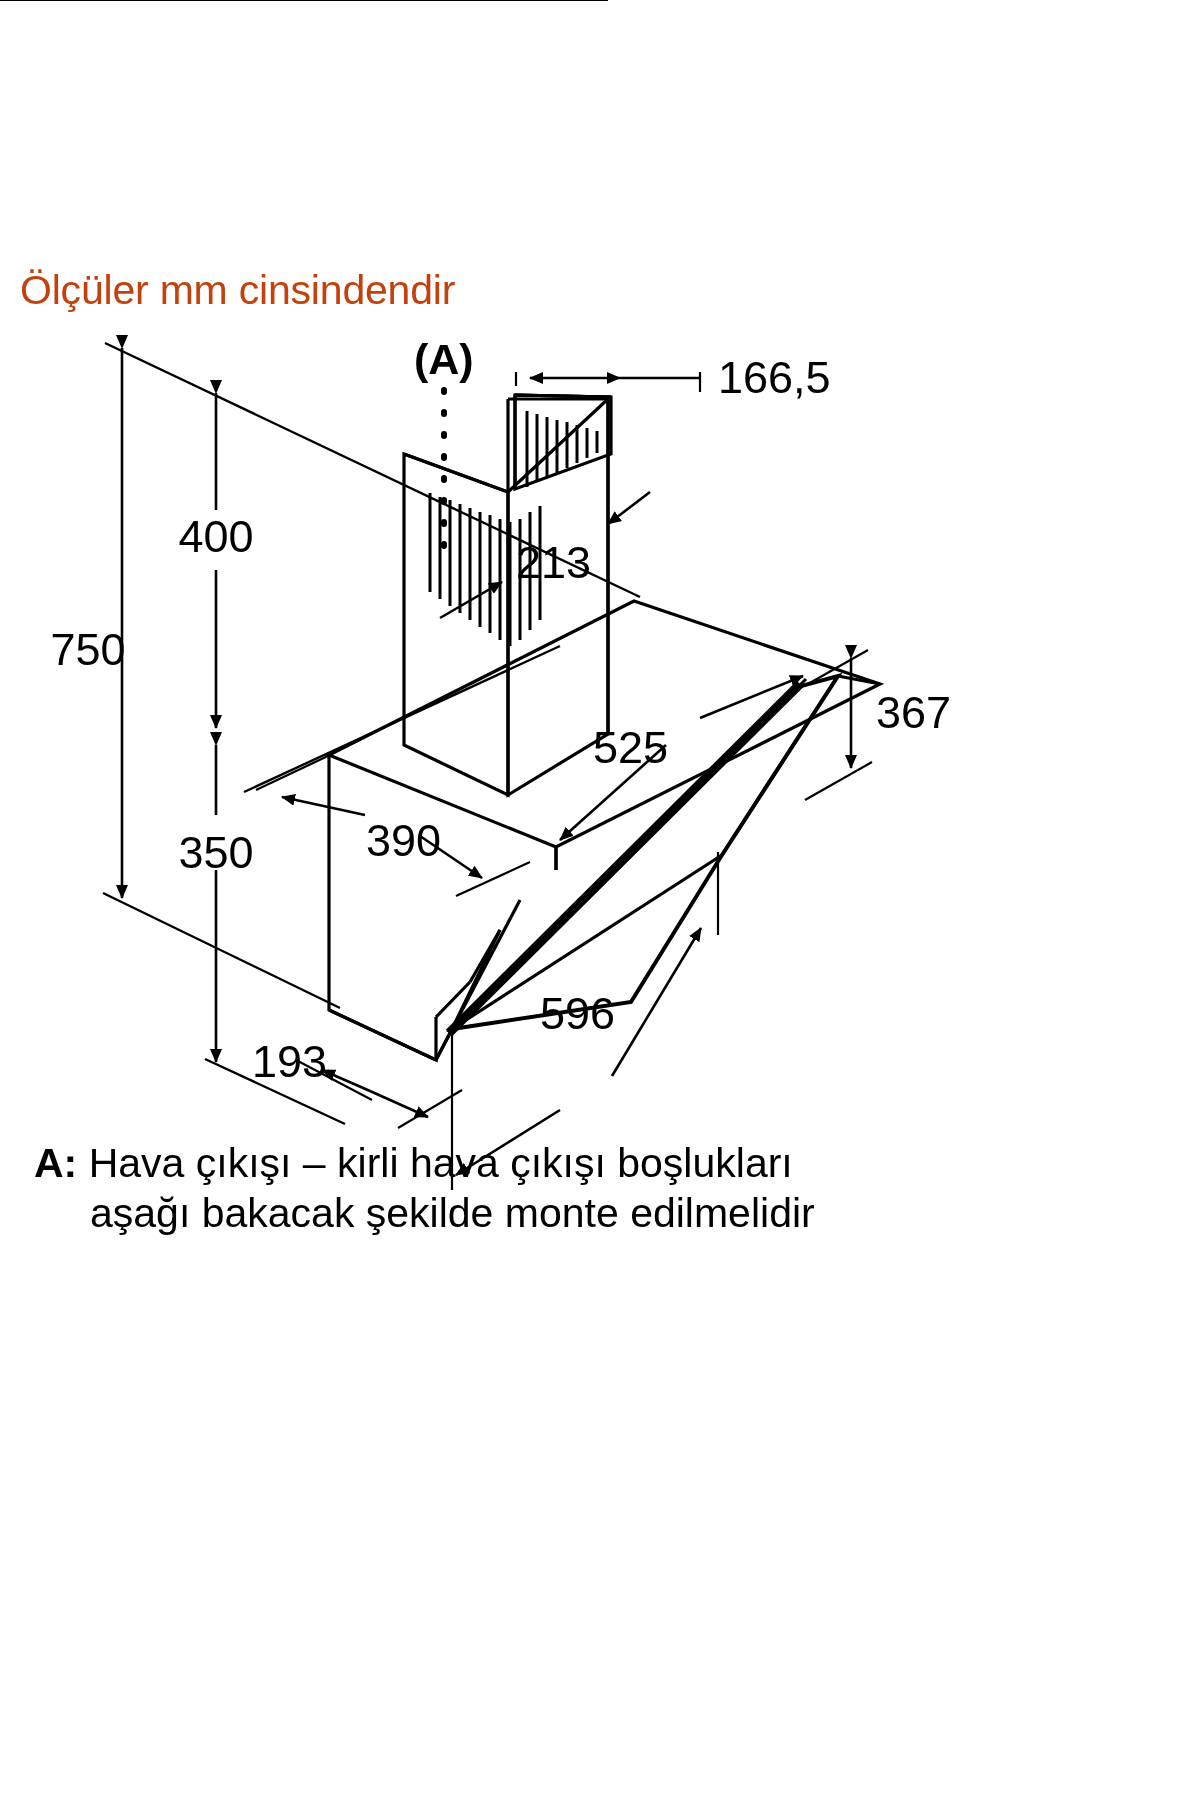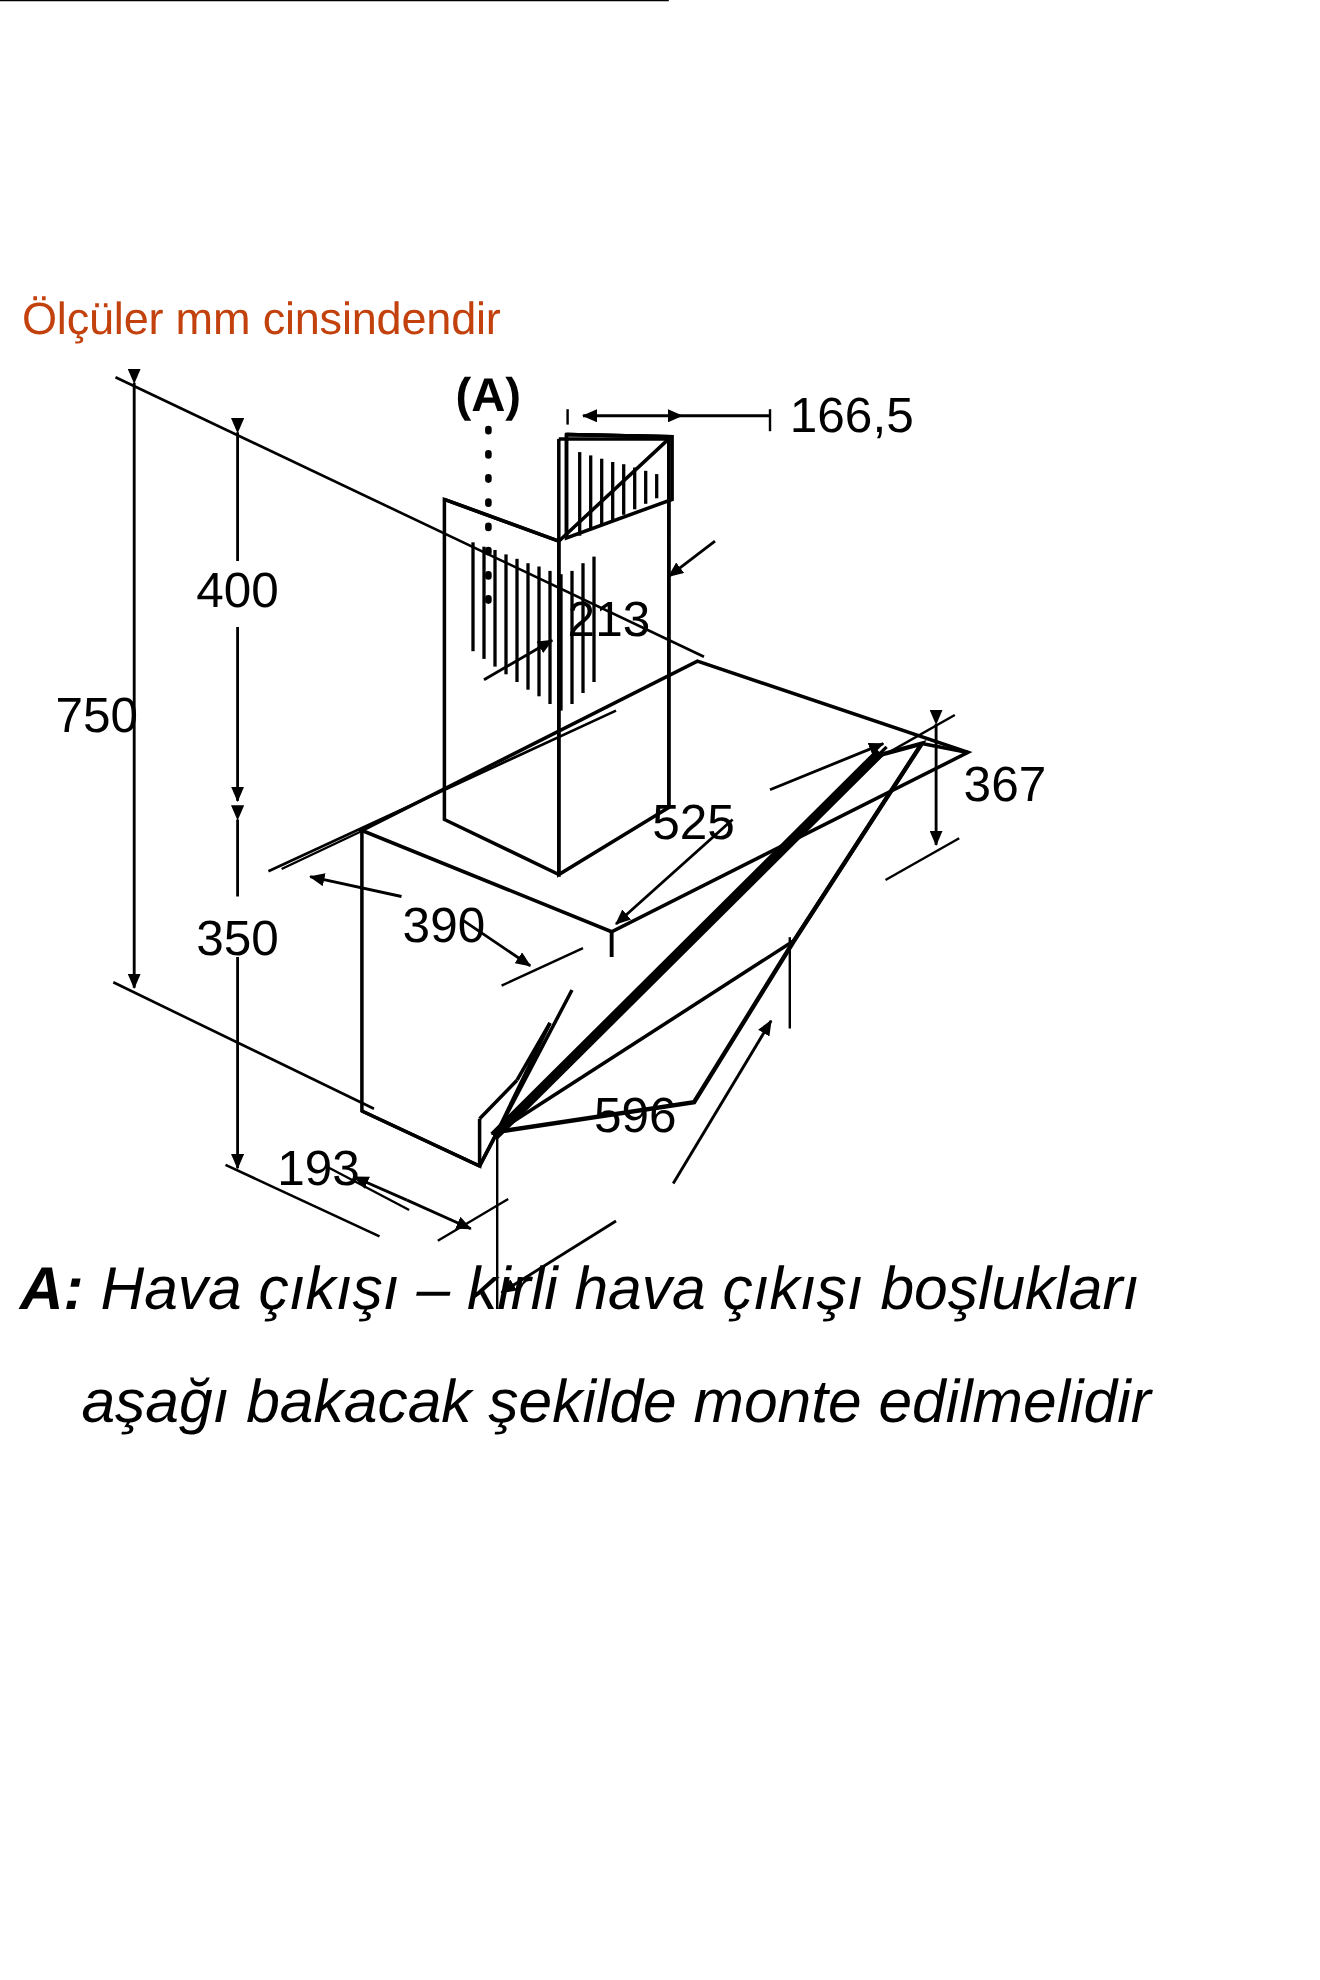--- a/index.html
+++ b/index.html
@@ -26,33 +26,31 @@
     left: 20px;
     top: 268px;
     font-size: 41px;
     line-height: 1.1;
     letter-spacing: -0.2px;
     white-space: nowrap;
     color: #c2410c;
   }
   .caption-block {
     position: absolute;
-    left: 18px;
+    left: 34px;
     top: 1138px;
     width: 1000px;
-    font-size: 55px;
+    font-size: 41px;
     line-height: 1.22;
-    font-style: italic;
   }
   .caption-line {
     white-space: nowrap;
   }
   .caption-line.indent {
     padding-left: 56px;
-    margin-top: 36px;
   }
   .caption-key {
     font-weight: bold;
   }
   svg.diagram {
     position: absolute;
     left: 0;
     top: 0;
     width: 1200px;
     height: 1800px;

